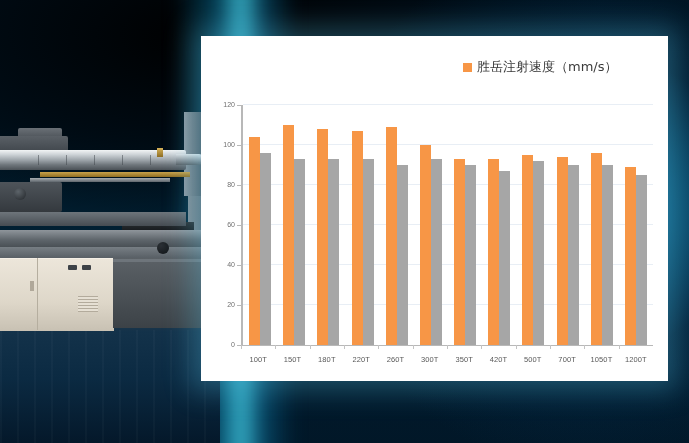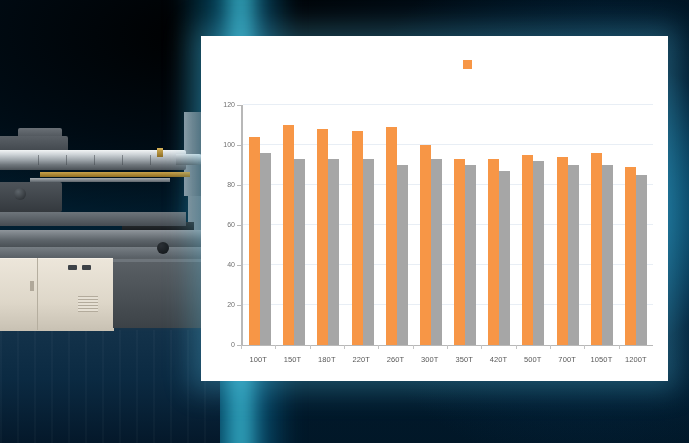--- a/index.html
+++ b/index.html
@@ -143,20 +143,21 @@
     <div class="m-guard-tape"></div>
     <div class="m-knob"></div>
   </div>
 
   <div class="panel">
     <div class="chart">
 
       <div class="legend">
         <div class="legend-row">
           <span class="legend-sw" style="background:#F79646"></span>
+          <span class="legend-txt">胜岳注射速度（mm/s）</span>
         </div>
       </div>
 
       <div class="yaxis"></div>
       <div class="xaxis"></div>
 
       <div class="plot">
         <div id="gridlines">
             <div class="grid-line" style="bottom: 40px;"></div>
             <div class="grid-line" style="bottom: 80px;"></div>

